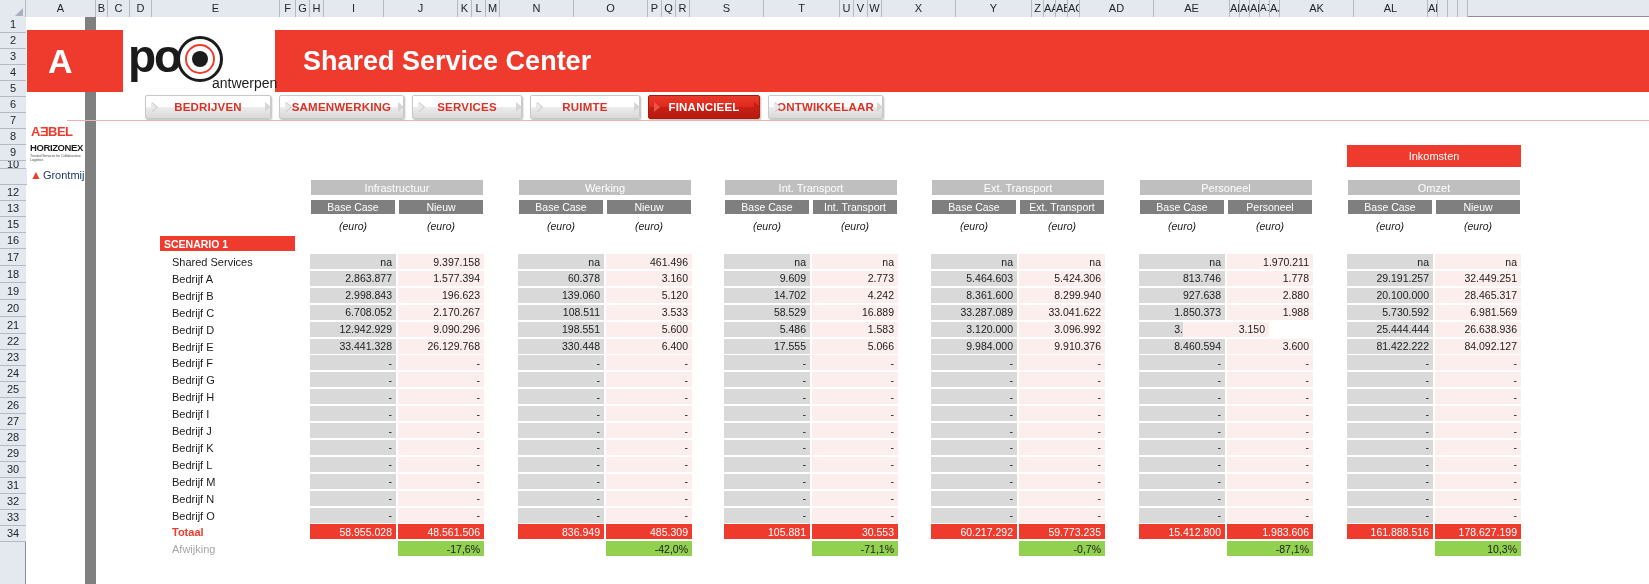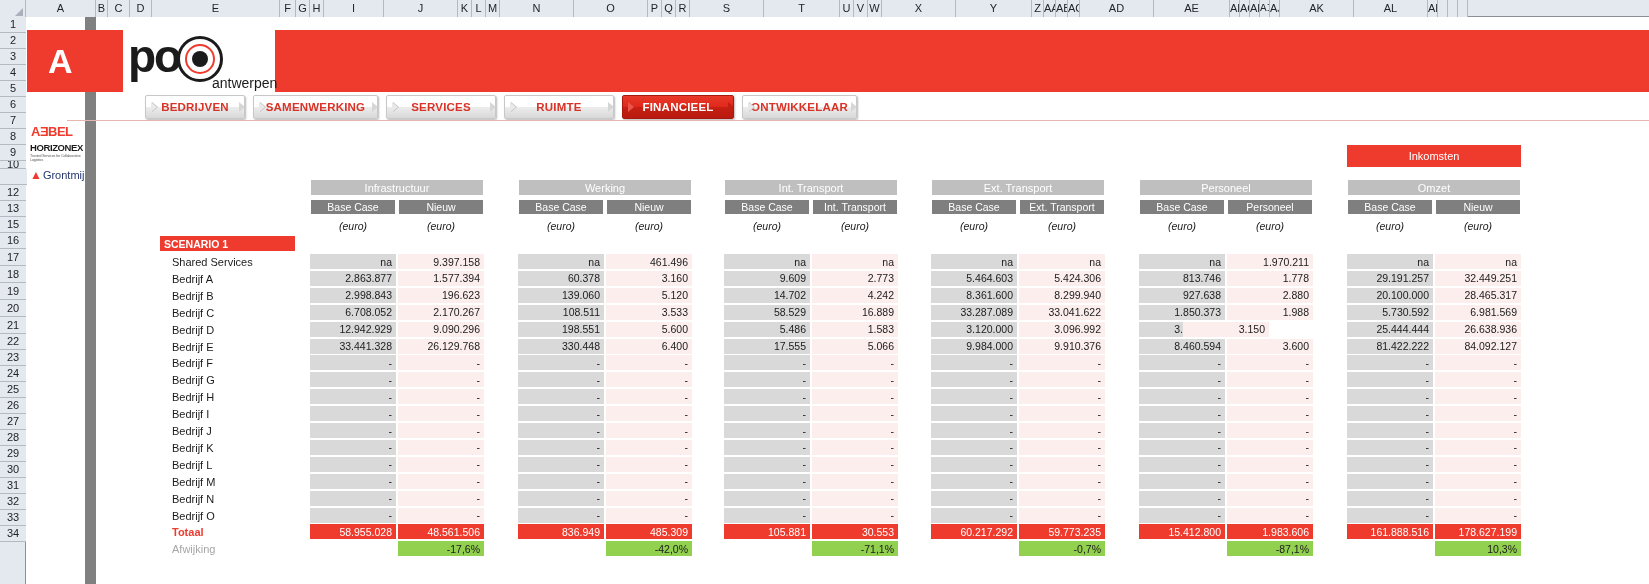--- a/index.html
+++ b/index.html
@@ -461,23 +461,24 @@
     <div class="pom-block">
       <div class="pom-wrap">
         <span class="pom-text">pom</span>
         <span class="pom-ring"></span>
         <span class="pom-ring-inner"></span>
         <span class="pom-dot"></span>
         <span class="pom-sub">antwerpen</span>
       </div>
     </div>
 
+    <div class="banner-title">Shared Service Center</div>
 
     <div class="navbar" id="navbar">
-        <div class="nav-btn" style="width: 100px;">BEDRIJVEN</div>
+        <div class="nav-btn" style="width: 126px;">BEDRIJVEN</div>
         <div class="nav-btn" style="width: 125px;">SAMENWERKING</div>
         <div class="nav-btn" style="width: 110px;">SERVICES</div>
         <div class="nav-btn" style="width: 110px;">RUIMTE</div>
         <div class="nav-btn active" style="width: 112px;">FINANCIEEL</div>
         <div class="nav-btn" style="width: 115px;">ONTWIKKELAAR</div>
       </div>
 
     <div class="header-rule"></div>
 
     <div class="side-logos">

